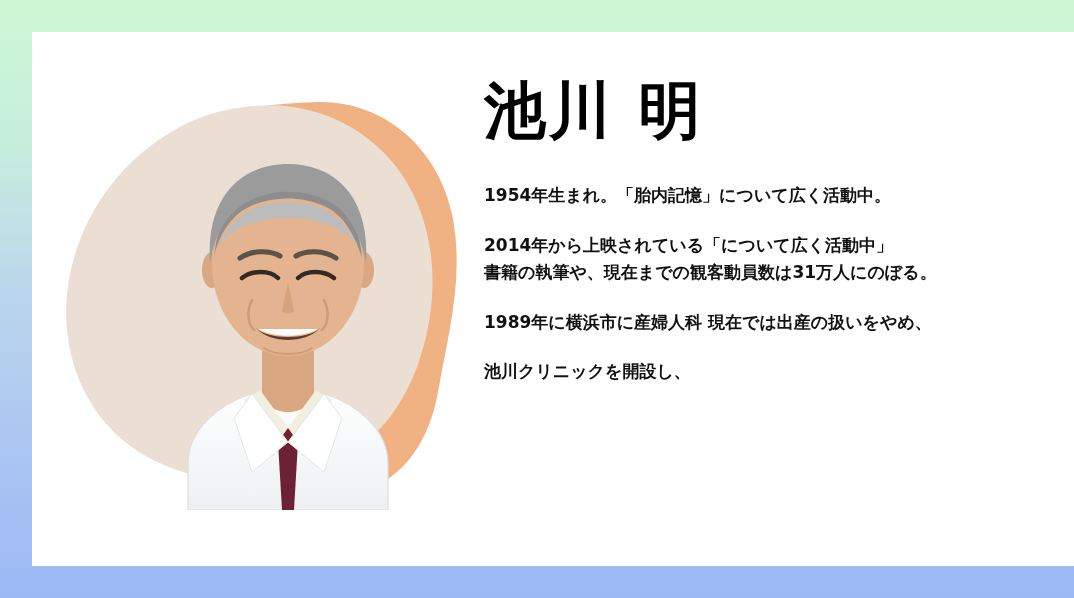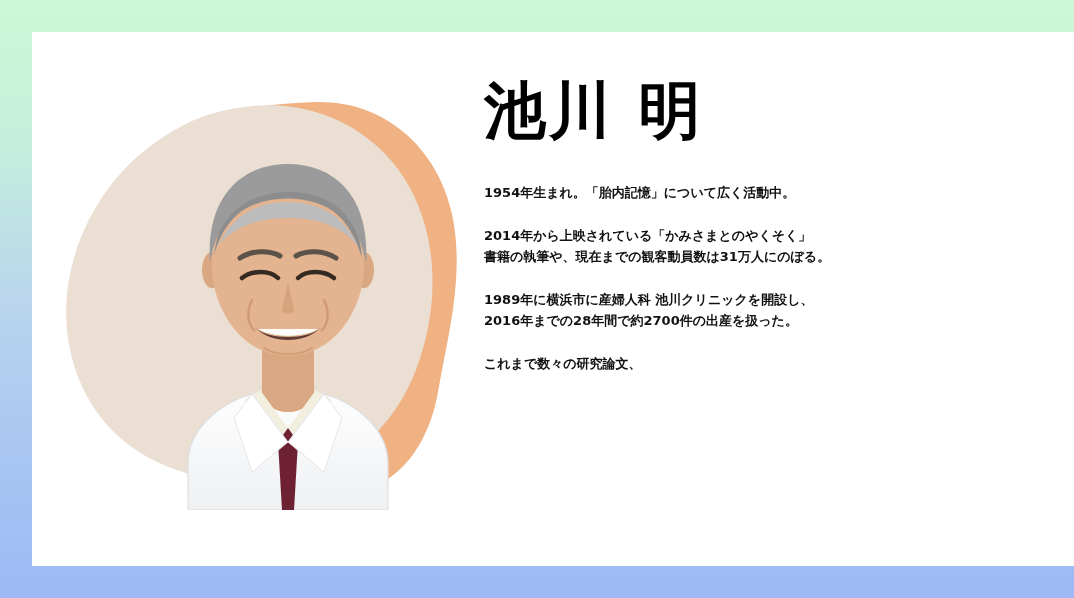--- a/index.html
+++ b/index.html
@@ -93,21 +93,21 @@
     margin-top: 40px;
   }
   .bio-para {
     margin: 0 0 22px 0;
   }
   .bio-para:last-child {
     margin-bottom: 0;
   }
   .bio-line {
     font-family: "DejaVu Sans", "Liberation Sans", sans-serif;
-    font-size: 13px;
+    font-size: 17px;
     font-weight: 700;
     color: #111111;
     line-height: 1.62;
     white-space: nowrap;
     letter-spacing: 0px;
   }
 </style>
 </head>
 <body>
 
@@ -207,30 +207,29 @@
 
       <h1 id="name-title">池川 明</h1>
 
       <div id="bio">
 
         <div class="bio-para">
           <div class="bio-line">1954年生まれ。「胎内記憶」について広く活動中。</div>
         </div>
 
         <div class="bio-para">
-          <div class="bio-line">2014年から上映されている「かみさまとのやくそく」</div>
+          <div class="bio-line">2014年から上映されている「について広く活動中」</div>
           <div class="bio-line">書籍の執筆や、現在までの観客動員数は31万人にのぼる。</div>
         </div>
 
         <div class="bio-para">
-          <div class="bio-line">1989年に横浜市に産婦人科 池川クリニックを開設し、</div>
-          <div class="bio-line">2016年までの28年間で約2700件の出産を扱った。</div>
-        </div>
-
-        <div class="bio-para">
-          <div class="bio-line">これまで数々の研究論文、</div>
+          <div class="bio-line">1989年に横浜市に産婦人科 現在では出産の扱いをやめ、</div>
+        </div>
+
+        <div class="bio-para">
+          <div class="bio-line">池川クリニックを開設し、</div>
         </div>
 
       </div>
     </div>
 
   </div>
 </div>
 
 </body></html>

